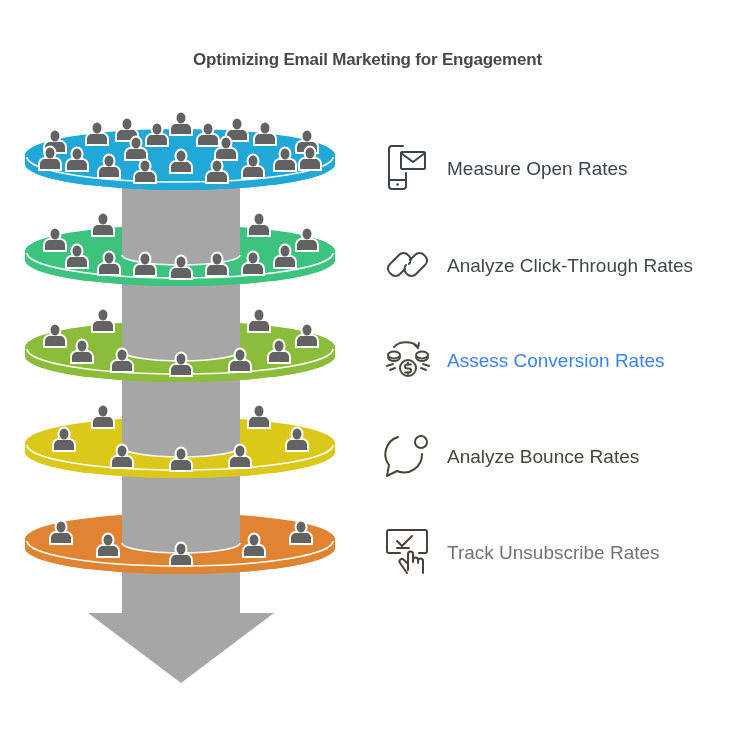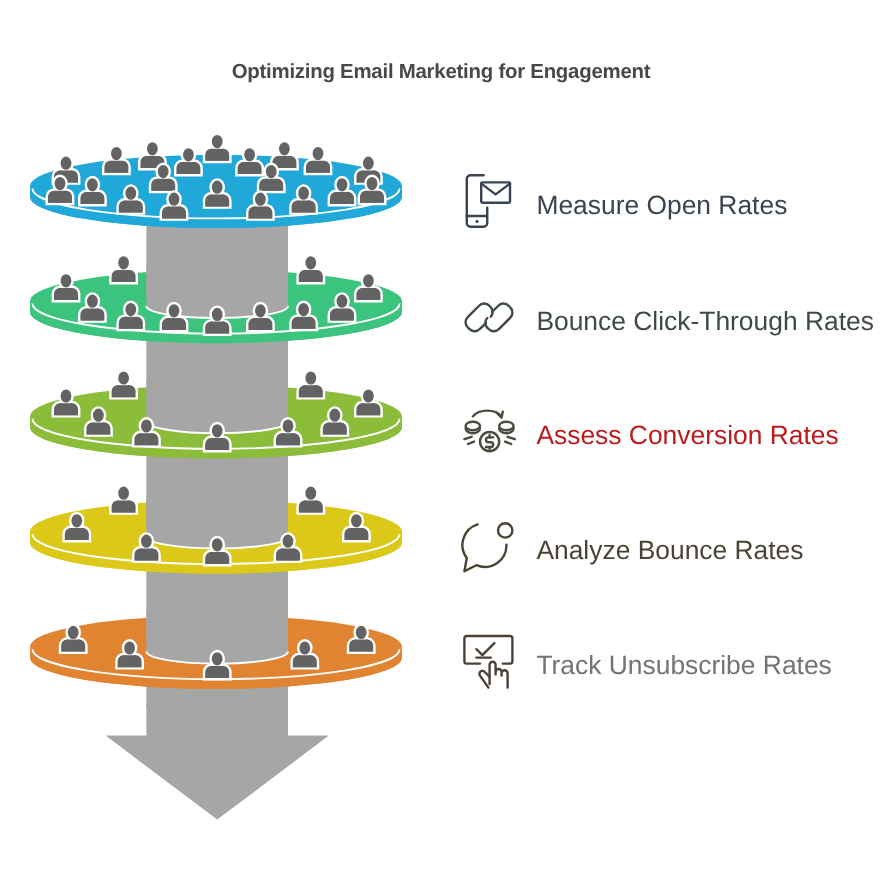--- a/index.html
+++ b/index.html
@@ -2,21 +2,21 @@
 <html><head>
 <meta charset="utf-8">
 <style>
   html, body { margin: 0; padding: 0; background: #ffffff; }
   body { width: 735px; height: 735px; position: relative; overflow: hidden;
          font-family: "Liberation Sans", "DejaVu Sans", sans-serif; }
   .title { position: absolute; left: 0; top: 50px; width: 735px; text-align: center;
            font-family: "Liberation Sans", sans-serif; font-weight: bold; font-size: 17px;
            color: #484848; letter-spacing: -0.2px; }
   #diagram { position: absolute; left: 0; top: 0; }
-  .label { position: absolute; left: 447px; font-size: 22px;
+  .label { position: absolute; left: 447px; font-size: 19px;
            font-family: "Liberation Sans", sans-serif; white-space: nowrap; }
   .icon { position: absolute; left: 383px; width: 50px; height: 50px; }
 </style>
 </head>
 <body>
 
 <div class="title">Optimizing Email Marketing for Engagement</div>
 
 <svg id="diagram" width="735" height="735" viewBox="0 0 735 735" xmlns="http://www.w3.org/2000/svg">
     <path d="M122 585 H240 V613 H274 L181 683 L88 613 H122 Z" fill="#a6a6a6"></path>
@@ -319,22 +319,22 @@
       </g>
       <g transform="translate(217,173)">
         <path d="M-11 10 V4 a6 6 0 0 1 6 -6 h10 a6 6 0 0 1 6 6 V10 Z" fill="#636363" stroke="#fff" stroke-width="2"></path>
         <ellipse cx="0" cy="-7" rx="5.5" ry="6.5" fill="#636363" stroke="#fff" stroke-width="2"></ellipse>
         <path d="M-9.5 9 V4 a5 5 0 0 1 5 -5 h9 a5 5 0 0 1 5 5 V9 Z" fill="#636363"></path>
       </g>
     </g>
   </svg>
 
 <div class="label" style="top: 158px; color: rgb(58, 68, 80);">Measure Open Rates</div>
-<div class="label" style="top: 255px; color: rgb(62, 74, 70);">Bounce Click-Through Rates</div>
-<div class="label" style="top: 350px; color: #b91c1c;">Assess Conversion Rates</div>
+<div class="label" style="top: 255px; color: rgb(62, 74, 70);">Analyze Click-Through Rates</div>
+<div class="label" style="top: 350px; color: #3b82f6;">Assess Conversion Rates</div>
 <div class="label" style="top: 446px; color: rgb(74, 68, 52);">Analyze Bounce Rates</div>
 <div class="label" style="top: 542px; color: #737373;">Track Unsubscribe Rates</div>
 
 <svg class="icon" style="top:143px;" viewBox="0 0 50 50">
   <g fill="none" stroke="#3a4450" stroke-width="2" stroke-linejoin="round" stroke-linecap="round">
     <path d="M20 3 H9 a3 3 0 0 0 -3 3 V43 a3 3 0 0 0 3 3 H20 a3 3 0 0 0 3 -3 V30"></path>
     <line x1="6" y1="37" x2="23" y2="37"></line>
     <rect x="18" y="9" width="24" height="17" rx="1"></rect>
     <polyline points="18,10 30,19 42,10"></polyline>
   </g>

